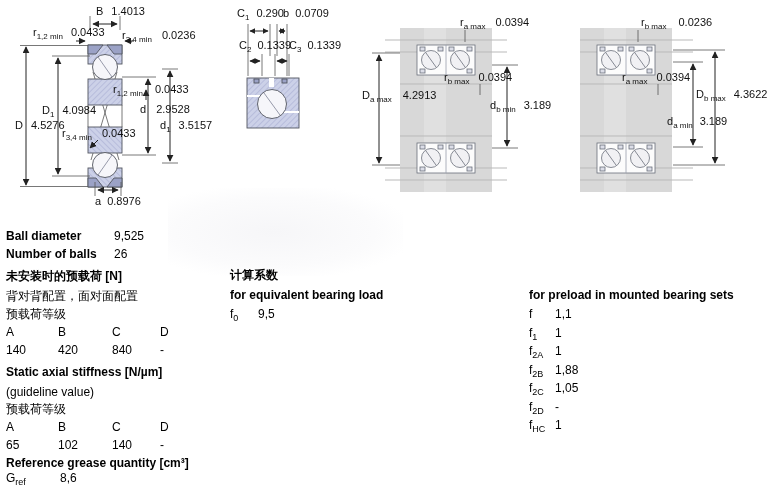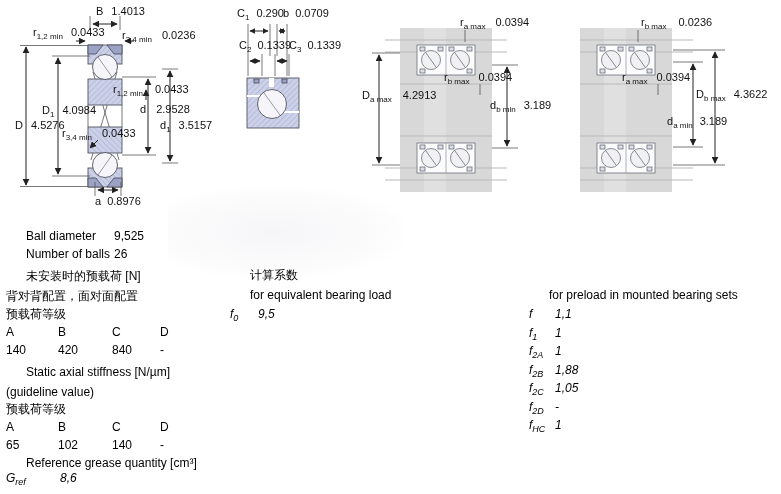--- a/index.html
+++ b/index.html
@@ -5,23 +5,23 @@
   html,body{margin:0;padding:0;background:#fff;}
   .page{position:relative;width:781px;height:494px;background:#fff;overflow:hidden;
         font-family:"Liberation Sans","DejaVu Sans",sans-serif;color:#000;}
   .diag{position:absolute;}
   .diag svg{position:absolute;left:0;top:0;}
   .dim{position:absolute;white-space:nowrap;font-size:11px;line-height:12px;color:#111;}
   .dim sub{font-size:8px;line-height:8px;}
   .dim sub:empty{display:none;}
   .dim .val{margin-left:8px;}
   .txt{position:absolute;white-space:nowrap;font-size:12px;line-height:14px;}
-  .b{font-weight:normal;margin-left:20px;}
+  .b{font-weight:bold;}
   .cell{position:absolute;top:0;}
-  .frow{position:absolute;white-space:nowrap;font-size:12px;font-style:italic;}
+  .frow{position:absolute;white-space:nowrap;font-size:12px;}
   .frow sub{font-size:9px;}
   .frow sub:empty{display:none;}
   .frow .fv{position:absolute;left:26px;top:0;}
   .wm{position:absolute;left:168px;top:188px;width:235px;height:88px;
       background:radial-gradient(ellipse at 45% 50%, #f6f6f8 0%, #fbfbfc 55%, rgba(255,255,255,0) 78%);}
   svg .ext{stroke:#555;stroke-width:0.8;fill:none;}
   svg .dln{stroke:#222;stroke-width:1;fill:none;}
   svg .hln{stroke:#b9b9b9;stroke-width:1;fill:none;}
 </style>
 </head>

